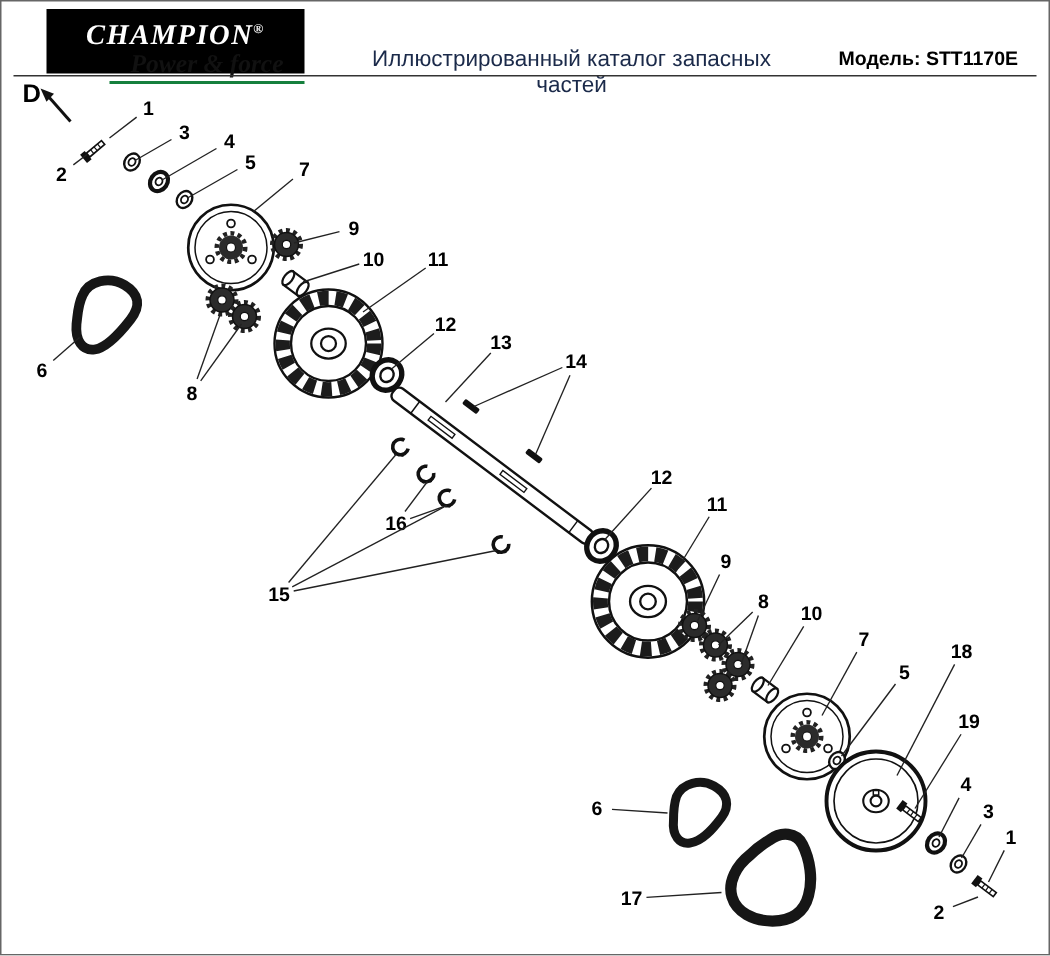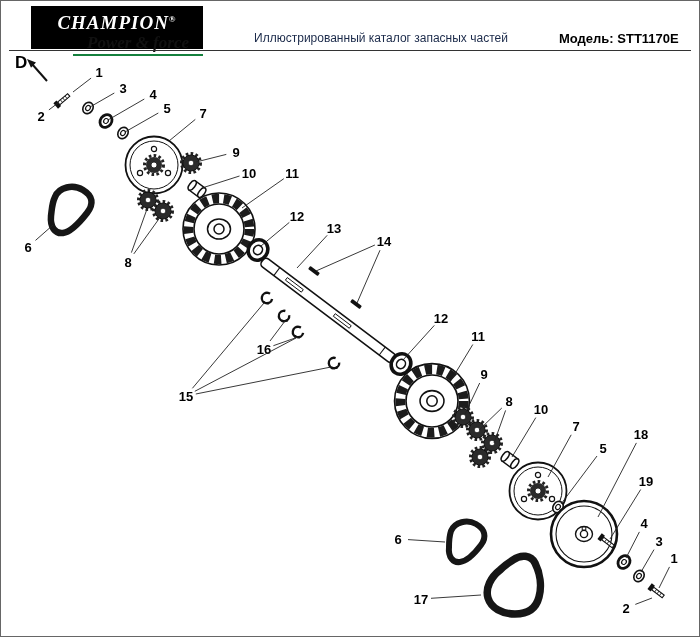--- a/index.html
+++ b/index.html
@@ -15,21 +15,21 @@
     font-size:19px;letter-spacing:1px;
   }
   .logo-box sup{font-size:9px;font-style:normal;}
   .logo-tagline{
     position:absolute;left:72px;top:32px;width:130px;text-align:center;
     font-family:"Liberation Serif",serif;font-style:italic;font-weight:bold;
     font-size:17px;color:#111;border-bottom:2px solid #15803d;padding-bottom:1px;
   }
   .title{
     position:absolute;left:228px;top:30px;width:304px;text-align:center;
-    font-size:12px;color:#1b2a4a;
+    font-size:15px;color:#1b2a4a;
   }
   .model{
     position:absolute;left:558px;top:30px;width:150px;
     font-size:13px;color:#000000;font-weight:bold;
   }
   .rule{position:absolute;left:8px;right:8px;top:49px;height:1px;background:#333;}
   .view-label{
     position:absolute;left:14px;top:52px;font-size:17px;font-weight:bold;color:#000;
   }
   svg.diagram{position:absolute;left:0;top:0;width:700px;height:637px;}

